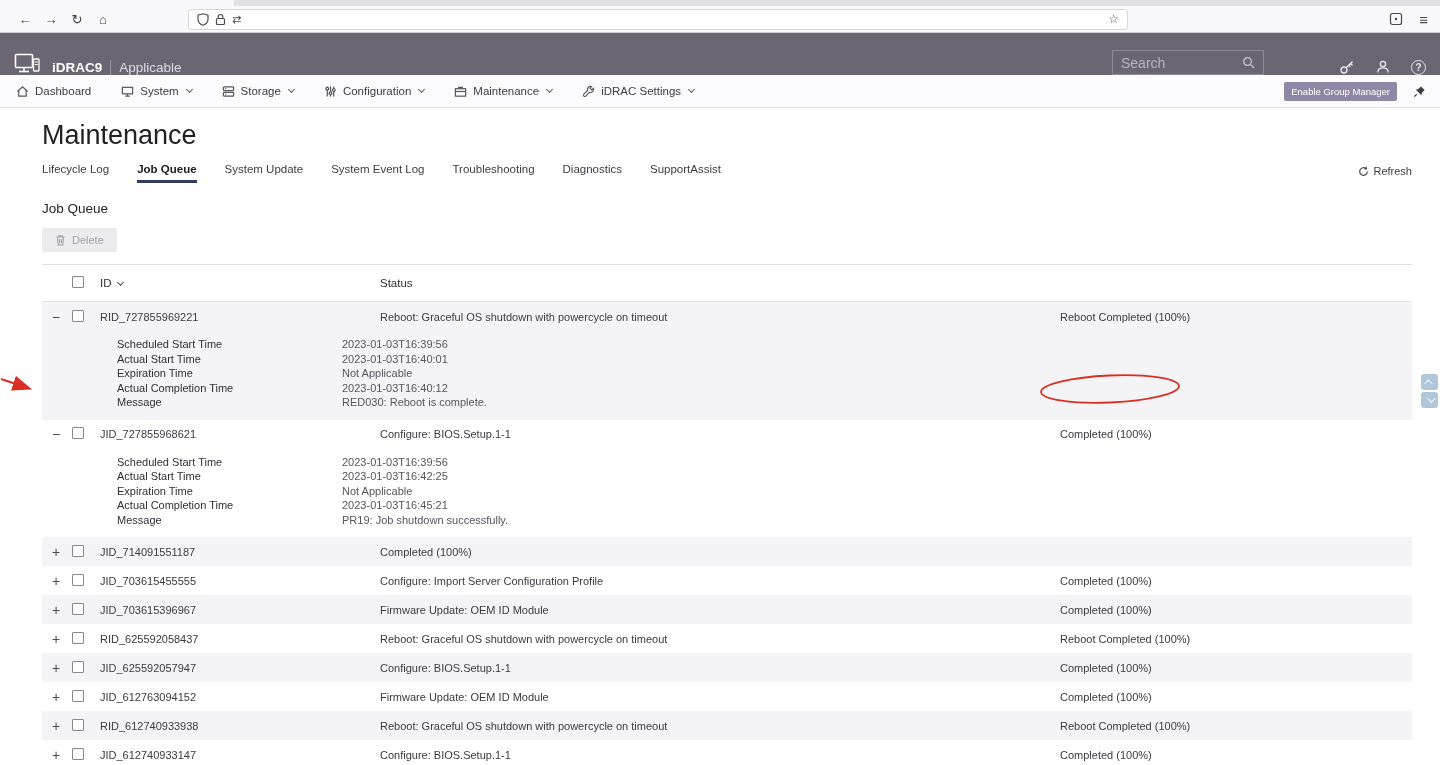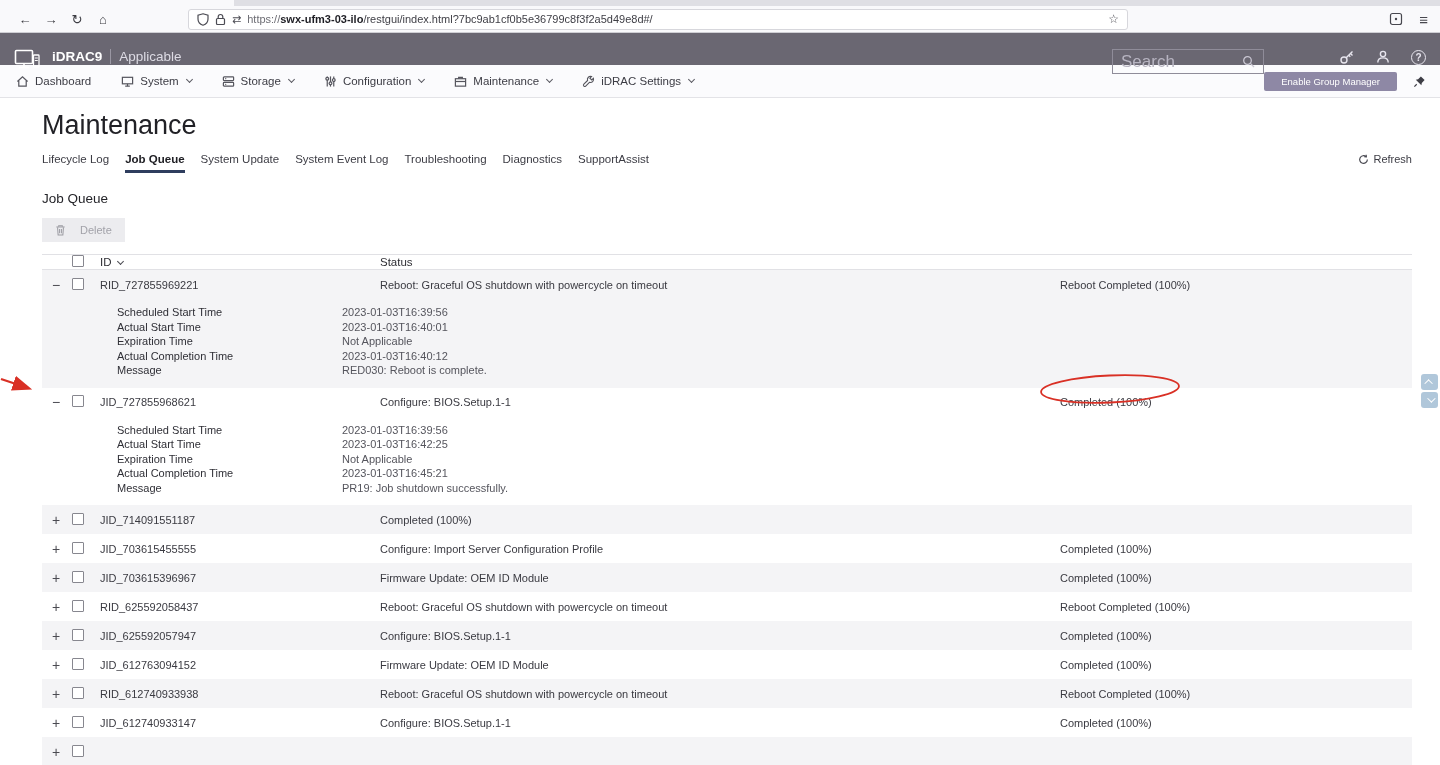--- a/index.html
+++ b/index.html
@@ -16,53 +16,53 @@
   .url-text { font-size:11px; white-space:nowrap; overflow:hidden; }
   .url-scheme { color:#6d6d74; }
   .url-host { font-weight:700; color:#1e1e24; }
   .url-path { color:#3e3e45; }
   .url-star { margin-left:auto; color:#55555c; font-size:12px; background:none; border:none; cursor:pointer; }
   .swap-glyph { font-size:11px; color:#4c4c54; }
   .toolbar-right { margin-left:auto; display:flex; align-items:center; gap:16px; color:#47474e; }
   .menu-glyph { font-size:15px; background:none; border:none; color:#47474e; cursor:pointer; }
 
   
-  .app-header { height:32px; background:#6A6772; display:flex; align-items:flex-start; padding:16px 14px; }
+  .app-header { height:42px; background:#6A6772; display:flex; align-items:flex-end; padding:0 14px; }
   .logo { margin-right:12px; display:flex; }
   .brand { font-size:13.5px; font-weight:700; color:#fff; }
   .brand-sep { width:1px; height:15px; background:#9a97a3; margin:0 8px; }
   .brand-ctx { font-size:13.5px; font-weight:300; color:#dddbe4; }
   .search-box { margin-left:auto; width:152px; height:25px; border:1px solid #8f8c99; display:flex; align-items:center; padding:0 8px; gap:6px; }
-  .search-input { flex:1; background:transparent; border:none; outline:none; font-size:17px; color:#e3e1ea; font-family:inherit; min-width:0; }
+  .search-input { flex:1; background:transparent; border:none; outline:none; font-size:14px; color:#e3e1ea; font-family:inherit; min-width:0; }
   .search-input::placeholder { color:#b7b4c1; }
   .header-icons { display:flex; align-items:center; gap:20px; margin-left:75px; }
   .help-badge { width:15px; height:15px; border:1.4px solid #E7E5EE; border-radius:50%; color:#E7E5EE; font-size:10px; display:flex; align-items:center; justify-content:center; font-weight:bold; cursor:pointer; }
   .hicon { background:none; border:none; padding:0; cursor:pointer; display:flex; }
 
   
   .main-nav { height:33px; background:#fbfbfd; border-bottom:1px solid #e3e3e7; display:flex; align-items:center; padding:0 14px 0 16px; }
   .nav-item { display:flex; align-items:center; gap:6px; margin-right:30px; font-size:11.5px; color:#3c3c44; cursor:pointer; }
   .caret { width:5px; height:5px; border-right:1.3px solid #5a5a62; border-bottom:1.3px solid #5a5a62; transform:rotate(45deg); margin-left:2px; margin-bottom:3px; }
-  .gm-btn { margin-left:auto; background:#8E88A5; color:#fff; font-size:9.5px; padding:4px 17px; border:none; border-radius:2px; font-family:inherit; cursor:pointer; }
+  .gm-btn { margin-left:auto; background:#8E88A5; color:#fff; font-size:9.5px; padding:4px 7px; border:none; border-radius:2px; font-family:inherit; cursor:pointer; }
   .pin-btn { margin-left:16px; background:none; border:none; display:flex; padding:0; cursor:pointer; }
 
   
   .main { padding:4px 28px 0 42px; }
   .page-title { font-size:27px; font-weight:400; color:#212126; margin:8px 0 12px; }
-  .tabs { display:flex; align-items:flex-start; gap:16px; }
+  .tabs { display:flex; align-items:flex-end; gap:28px; }
   .tab { font-size:11.5px; color:#3c3c44; padding-bottom:8px; cursor:pointer; }
   .tab.active { font-weight:700; color:#202025; border-bottom:3px solid #2E3D5E; padding-bottom:5px; }
   .refresh { margin-left:auto; display:flex; align-items:center; gap:4px; font-size:11px; color:#3c3c44; padding-bottom:6px; cursor:pointer; background:none; border:none; font-family:inherit; }
   .section-title { font-size:13.5px; color:#242429; margin-top:18px; font-weight:400; }
-  .delete-btn { margin-top:12px; display:flex; align-items:center; gap:14px; background:#ececef; border:none; color:#a2a2a9; font-size:11px; padding:6px 13px; font-family:inherit; }
+  .delete-btn { margin-top:12px; display:flex; align-items:center; gap:6px; background:#ececef; border:none; color:#a2a2a9; font-size:11px; padding:6px 13px; font-family:inherit; }
 
   
   .job-table { margin-top:12px; }
   .table-header, .job-row { display:grid; grid-template-columns:22px 28px 280px 680px auto; align-items:center; padding-left:8px; }
-  .table-header { height:16px; border-top:1px solid #e1e1e5; border-bottom:1px solid #e1e1e5; font-size:11.5px; color:#2e2e34; }
+  .table-header { height:38px; border-top:1px solid #e1e1e5; border-bottom:1px solid #e1e1e5; font-size:11.5px; color:#2e2e34; }
   .job-row { height:29px; font-size:11px; color:#3a3a41; }
   .stripe { background:#f4f4f6; }
   .expand-toggle { background:none; border:none; font-size:14px; color:#4b4b52; text-align:left; padding:0 0 0 2px; cursor:pointer; font-family:inherit; line-height:1; }
   input[type="checkbox"] { appearance:none; -webkit-appearance:none; width:12px; height:12px; border:1px solid #87878f; background:#fff; border-radius:1px; margin:0; cursor:pointer; }
   .sort-chev { display:inline-block; width:5px; height:5px; border-right:1.2px solid #4b4b52; border-bottom:1.2px solid #4b4b52; transform:rotate(45deg); margin-left:6px; vertical-align:2px; }
   .job-details { padding:6px 0 10px; }
   .detail-line { display:grid; grid-template-columns:195px auto; padding-left:75px; font-size:11px; line-height:14.5px; }
   .detail-label { color:#2f2f36; }
   .detail-value { color:#55555d;margin-left:30px; }
 
@@ -91,21 +91,20 @@
           <path d="M6 0.8 L11 2.3 V6 C11 9.2 8.8 11.3 6 12.2 C3.2 11.3 1 9.2 1 6 V2.3 Z" fill="none" stroke="#4c4c54" stroke-width="1.2"></path>
         </svg>
     </span>
     <span>
       <svg width="11" height="13" viewBox="0 0 11 13">
           <rect x="1.5" y="5.5" width="8" height="6" rx="1" fill="none" stroke="#4c4c54" stroke-width="1.2"></rect>
           <path d="M3.2 5.5 V3.8 A2.3 2.3 0 0 1 7.8 3.8 V5.5" fill="none" stroke="#4c4c54" stroke-width="1.2"></path>
         </svg>
     </span>
     <span class="swap-glyph">⇄</span>
-    <span class="url-text"><span class="url-scheme">https://</span><span class="url-host">swx-ufm3-03-ilo</span><span class="url-path">/restgui/index.html?7bc9ab1cf0b5e36799c8f3f2a5d49e8d#/</span></span>
     <button class="url-star">☆</button>
   </div>
   <div class="toolbar-right">
     <button class="hicon">
       <svg width="14" height="14" viewBox="0 0 14 14">
           <rect x="1.5" y="1.5" width="11" height="11" rx="2" fill="none" stroke="#47474e" stroke-width="1.2"></rect>
           <circle cx="7" cy="7" r="1.2" fill="#47474e"></circle>
         </svg>
     </button>
     <button class="menu-glyph">≡</button>

